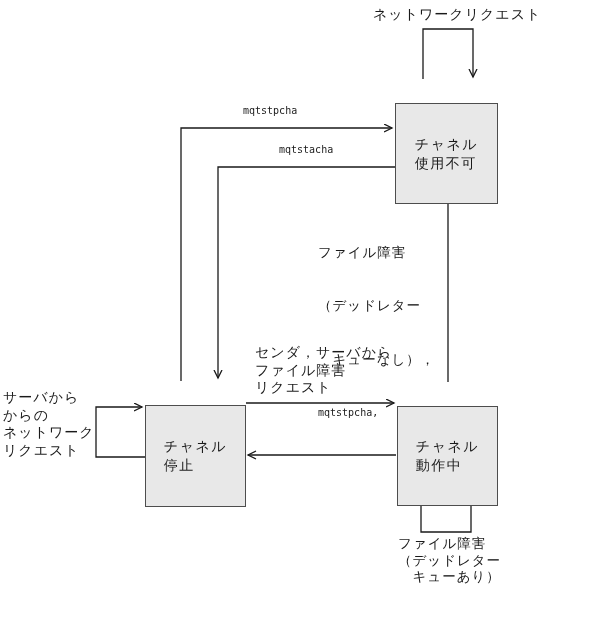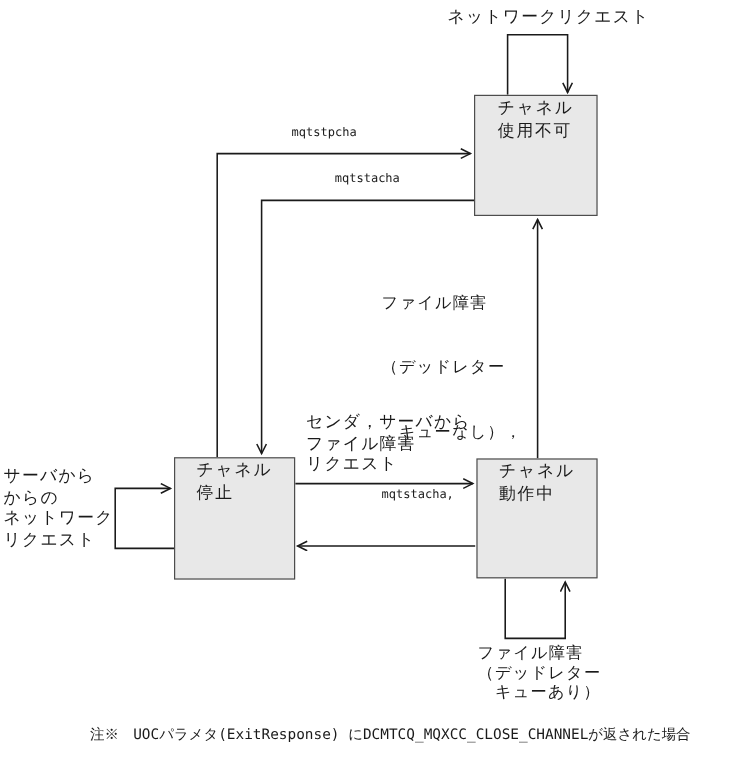--- a/index.html
+++ b/index.html
@@ -14,33 +14,34 @@
   }
   #wires { position: absolute; left: 0; top: 0; }
   .ln { stroke: var(--line, #1a1a1a); stroke-width: 1.3; fill: none; }
 
   .state-box {
     position: absolute;
     box-sizing: border-box;
     background: var(--box-fill, #e8e8e8);
     border: 1.5px solid var(--box-border, #4d4d4d);
     display: flex;
-    align-items: flex-start;
+    align-items: center;
     justify-content: center;
+    margin-top: 24px;
   }
   .state-label {
     white-space: pre;
     font-size: 14px;
     letter-spacing: 1.5px;
     line-height: 19px;
     text-align: left;
   }
 
   .label { position: absolute; white-space: pre; }
-  .jp { font-size: 14px; letter-spacing: 1px; line-height: 17.5px; font-family: Liberation Serif, serif; }
+  .jp { font-size: 14px; letter-spacing: 1px; line-height: 17.5px; }
   .mono { font-family: "DejaVu Sans Mono", monospace; font-size: 10px; letter-spacing: 0; }
   .mixed-line { line-height: 17.4px; white-space: pre; }
   .mixed-line.jp-line { font-size: 13.5px; letter-spacing: 1px; }
   .mixed-line.mono-line { font-family: "DejaVu Sans Mono", monospace; font-size: 10px; }
   .footnote {
     font-family: "DejaVu Sans Mono", monospace;
     font-size: 12px;
     letter-spacing: 0;
   }
 </style>
@@ -83,32 +84,31 @@
   <div class="label jp" style="left:373px; top:6px;">ネットワークリクエスト</div>
 
   <div class="label mono" style="left:243px; top:105px;">mqtstpcha</div>
 
   <div class="label mono" style="left:243px; top:144px;margin-left:36px;">mqtstacha</div>
 
   <div class="label" style="left:318px; top:208px;">
     <div class="mixed-line jp-line">ファイル障害</div>
     <div class="mixed-line jp-line">（デッドレター</div>
     <div class="mixed-line jp-line">　キューなし），</div>
-    <div class="mixed-line mono-line">mqtstacha,</div>
+    <div class="mixed-line mono-line">mqtstpcha,</div>
   </div>
 
   <div class="label jp" style="left:255px; top:344px;">センダ，サーバから
 ファイル障害
 リクエスト</div>
 
   <div class="label jp" style="left:3px; top:389px;">サーバから
 からの
 ネットワーク
 リクエスト</div>
 
 
   <div class="label jp" style="left:398px; top:536px; line-height:16.5px; font-size:13.5px;">ファイル障害
 （デッドレター
 　キューあり）</div>
 
-  <div class="label footnote" style="left:75px; top:604px;">注※　UOCパラメタ(ExitResponse) にDCMTCQ_MQXCC_CLOSE_CHANNELが返された場合</div>
 
 </div>
 
 </body></html>

